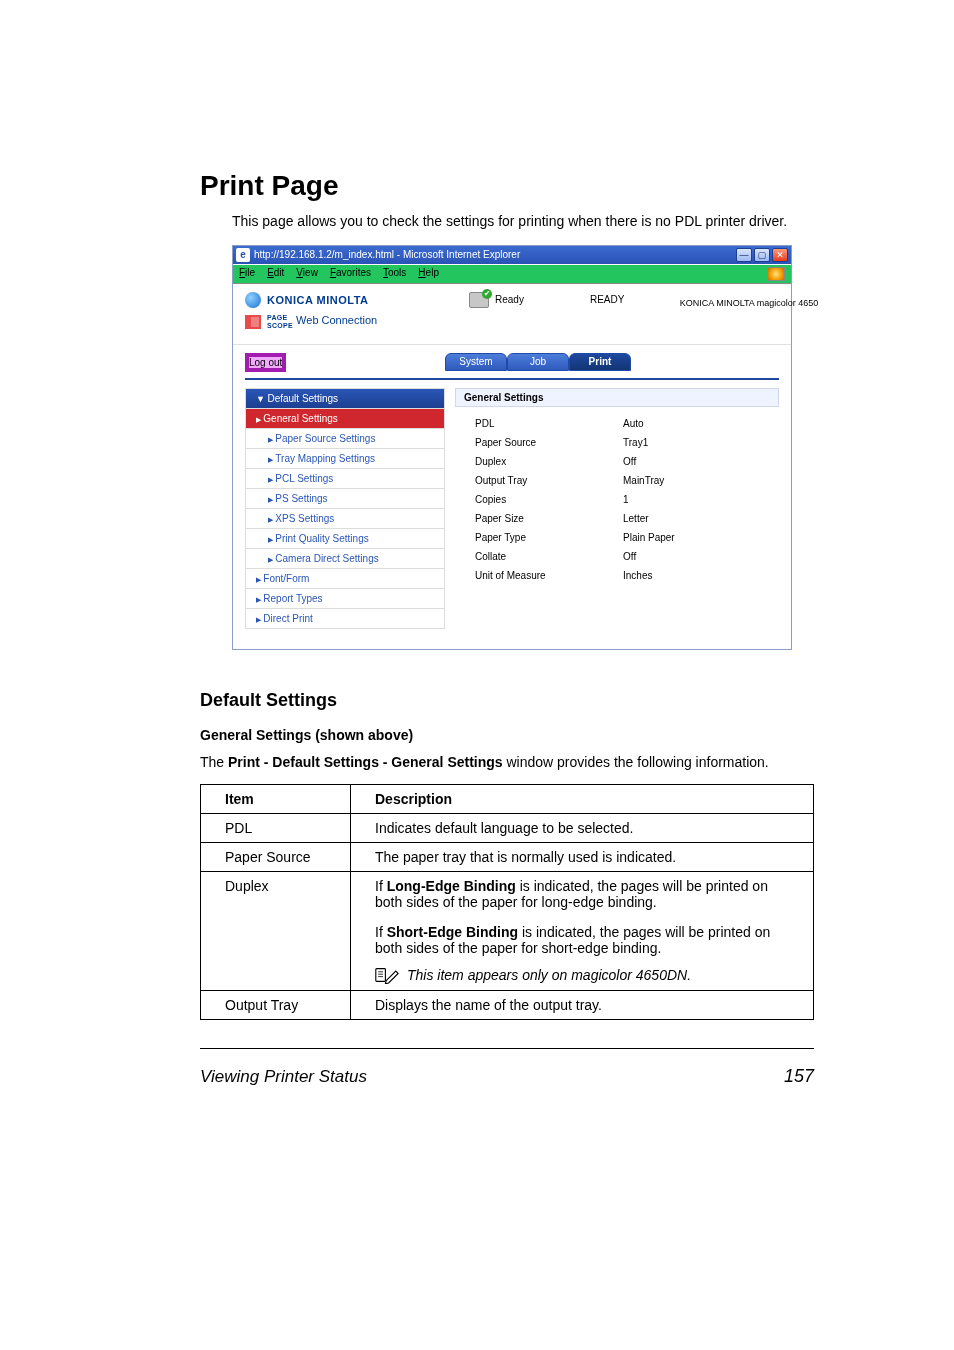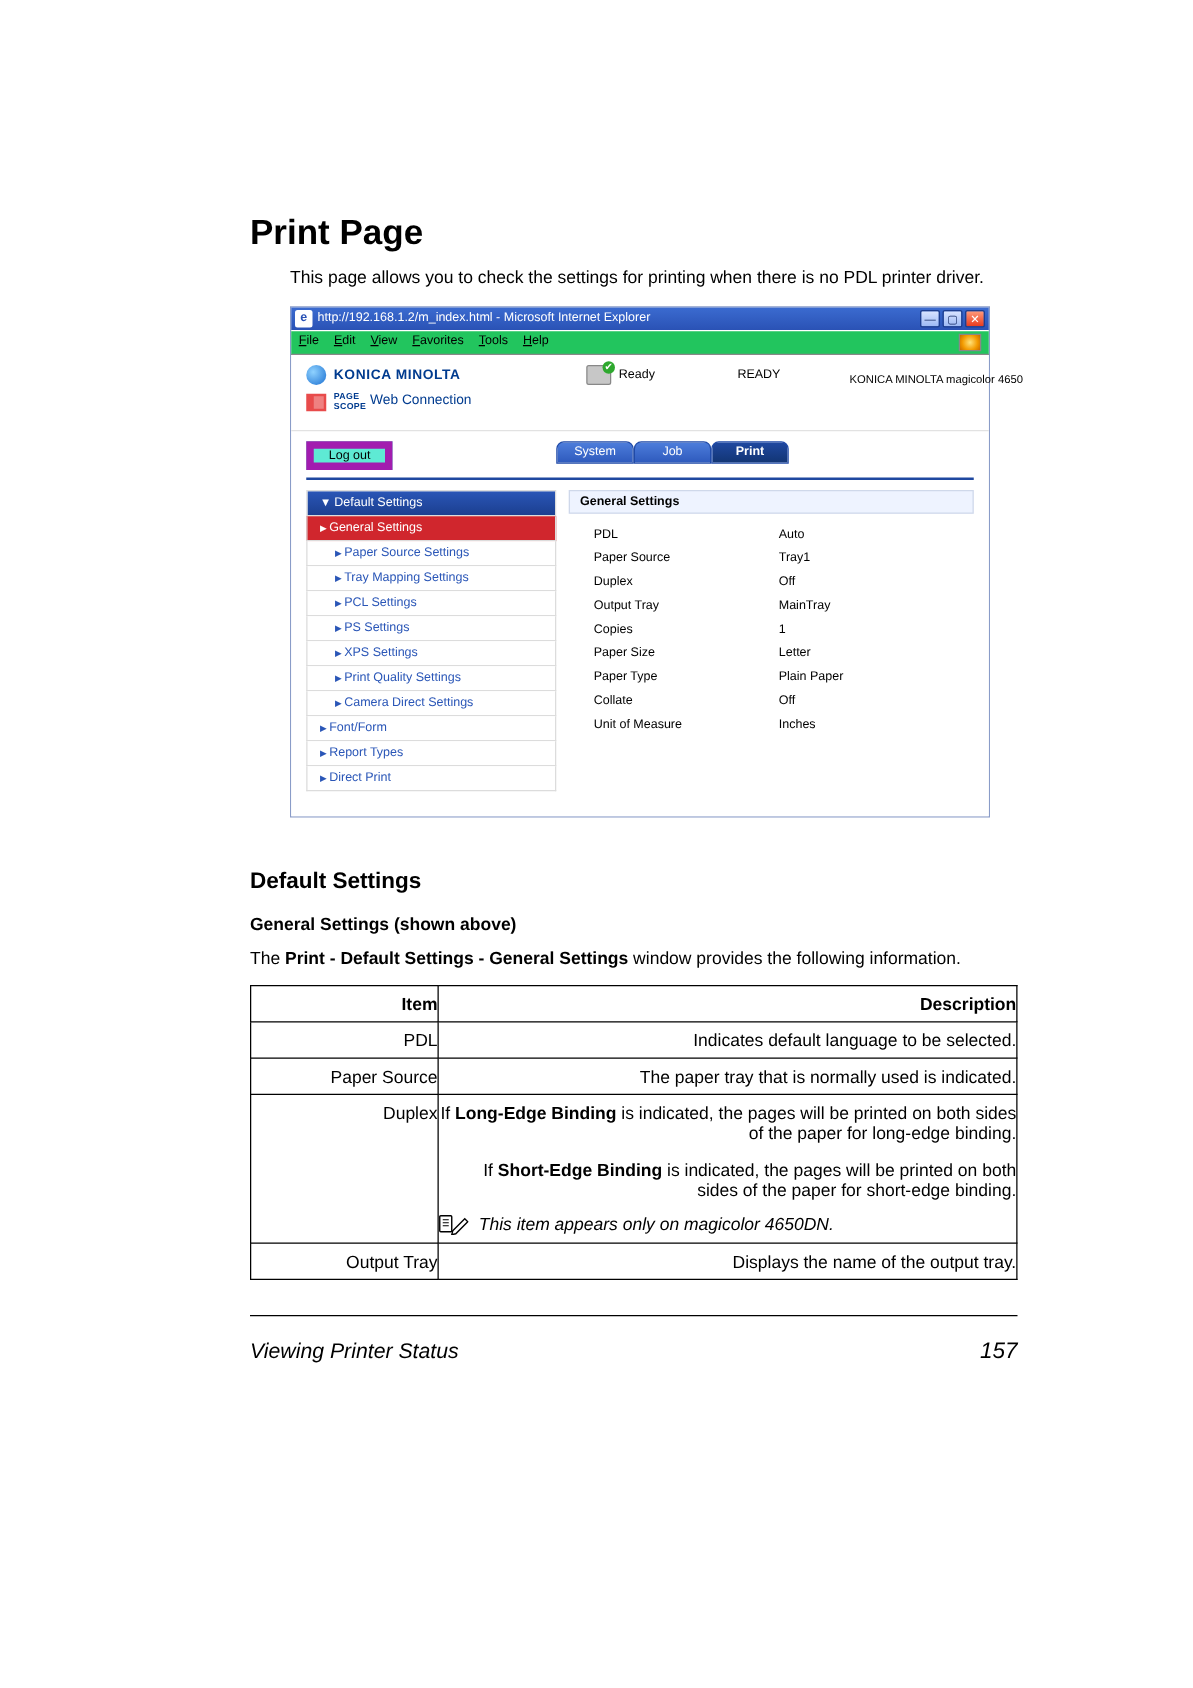--- a/index.html
+++ b/index.html
@@ -31,21 +31,21 @@
   .ps-icon { width: 16px; height: 14px; background: #e84b4b; position: relative; }
   .ps-icon::after { content: ""; position: absolute; inset: 2px 2px 2px 6px; background: #fff; opacity: .3; }
   .ps-text { font-size: 11px; color: #003b8f; }
   .ps-text b { font-size: 7px; letter-spacing: .3px; display: inline-block; line-height: 8px; vertical-align: text-top; }
   .status-line { display: flex; align-items: center; gap: 6px; }
   .printer-icon { width: 20px; height: 16px; background: #c7c7c7; border: 1px solid #888; border-radius: 2px; position: relative; }
   .printer-icon::before { content: "✔"; position: absolute; right: -4px; top: -4px; width: 10px; height: 10px; background: #2ea82e; color: #fff; border-radius: 50%; font-size: 8px; display: flex; align-items: center; justify-content: center; }
   .ready-big { font-size: 10px; font-weight: 400; margin-left: 60px; }
   .bw-toolbar { display: flex; padding: 8px 12px 6px 12px; gap: 0; }
   .logout-wrap { flex: 0 0 200px; }
-  .logout-btn { font-size: 10px; padding: 0px 12px; border: 6px solid #a21caf; background: #5eead4; }
+  .logout-btn { font-size: 10px; padding: 0px 0; border: 4px solid #a21caf; background: #f0abfc; }
   .tabs { display: flex; gap: 0; }
   .tab { width: 62px; height: 18px; display: inline-flex; align-items: center; justify-content: center; font-size: 10px; color: #fff; border-top-left-radius: 6px; border-top-right-radius: 6px; border: 1px solid #1f4aa8; }
   .tab.inactive { background: linear-gradient(#4d7ddb,#2e5abd); }
   .tab.active { background: linear-gradient(#1f48a0,#123574); font-weight: 700; }
   .tabline { height: 2px; background: #1f48a0; margin: 0 12px 8px 12px; }
   .bw-content { display: flex; gap: 10px; padding: 0 12px 20px 12px; }
   .side { width: 200px; }
   .side .item { display: block; padding: 4px 10px; font-size: 10px; border: 1px solid #dcdcdc; border-top: none; cursor: pointer; }
   .side .item:first-child { border-top: 1px solid #dcdcdc; }
   .side .hdr { background: linear-gradient(#2a56b7,#1c3f90); color: #fff; }
@@ -56,21 +56,21 @@
   .side .root { color: #2a56b7; background: #fff; padding-left: 10px; }
   .main { flex: 1; }
   .main-head { background: #eef3ff; border: 1px solid #cfd8ea; padding: 3px 8px; font-weight: 700; font-size: 10px; margin-bottom: 6px; }
   .kvtable { width: 100%; font-size: 10px; }
   .kvtable td { padding: 3px 4px; }
   .kvtable td.k { width: 160px; padding-left: 18px; }
   h2.subhead { font-size: 18px; font-weight: 700; margin: 0 0 16px 0; }
   h3.subsub { font-size: 14px; font-weight: 700; margin: 0 0 10px 0; }
   p.body { font-size: 14px; margin: 0 0 12px 0; line-height: 1.35; }
   table.spec { border-collapse: collapse; width: 100%; margin-bottom: 28px; }
-  table.spec th, table.spec td { border: 1px solid #000; padding: 6px 0; font-size: 14px; text-align: right; vertical-align: top; }
+  table.spec th, table.spec td { border: 1px solid #000; padding: 6px 24px; font-size: 14px; text-align: left; vertical-align: top; }
   table.spec th { font-weight: 700; }
   .note-line { display: flex; align-items: center; gap: 8px; margin-top: 10px; font-style: italic; }
   .note-icon { width: 24px; height: 18px; display: inline-flex; align-items: center; justify-content: center; }
   .note-icon svg { width: 24px; height: 18px; }
   .footer-rule { border: none; border-top: 1px solid #000; margin: 10px 0 6px 0; }
   .footer { display: flex; justify-content: space-between; align-items: baseline; font-style: italic; }
   .footer .left { font-size: 17px; margin-top: 12px; }
   .footer .right { font-size: 18px; font-style: italic; }
 </style>
 </head>

